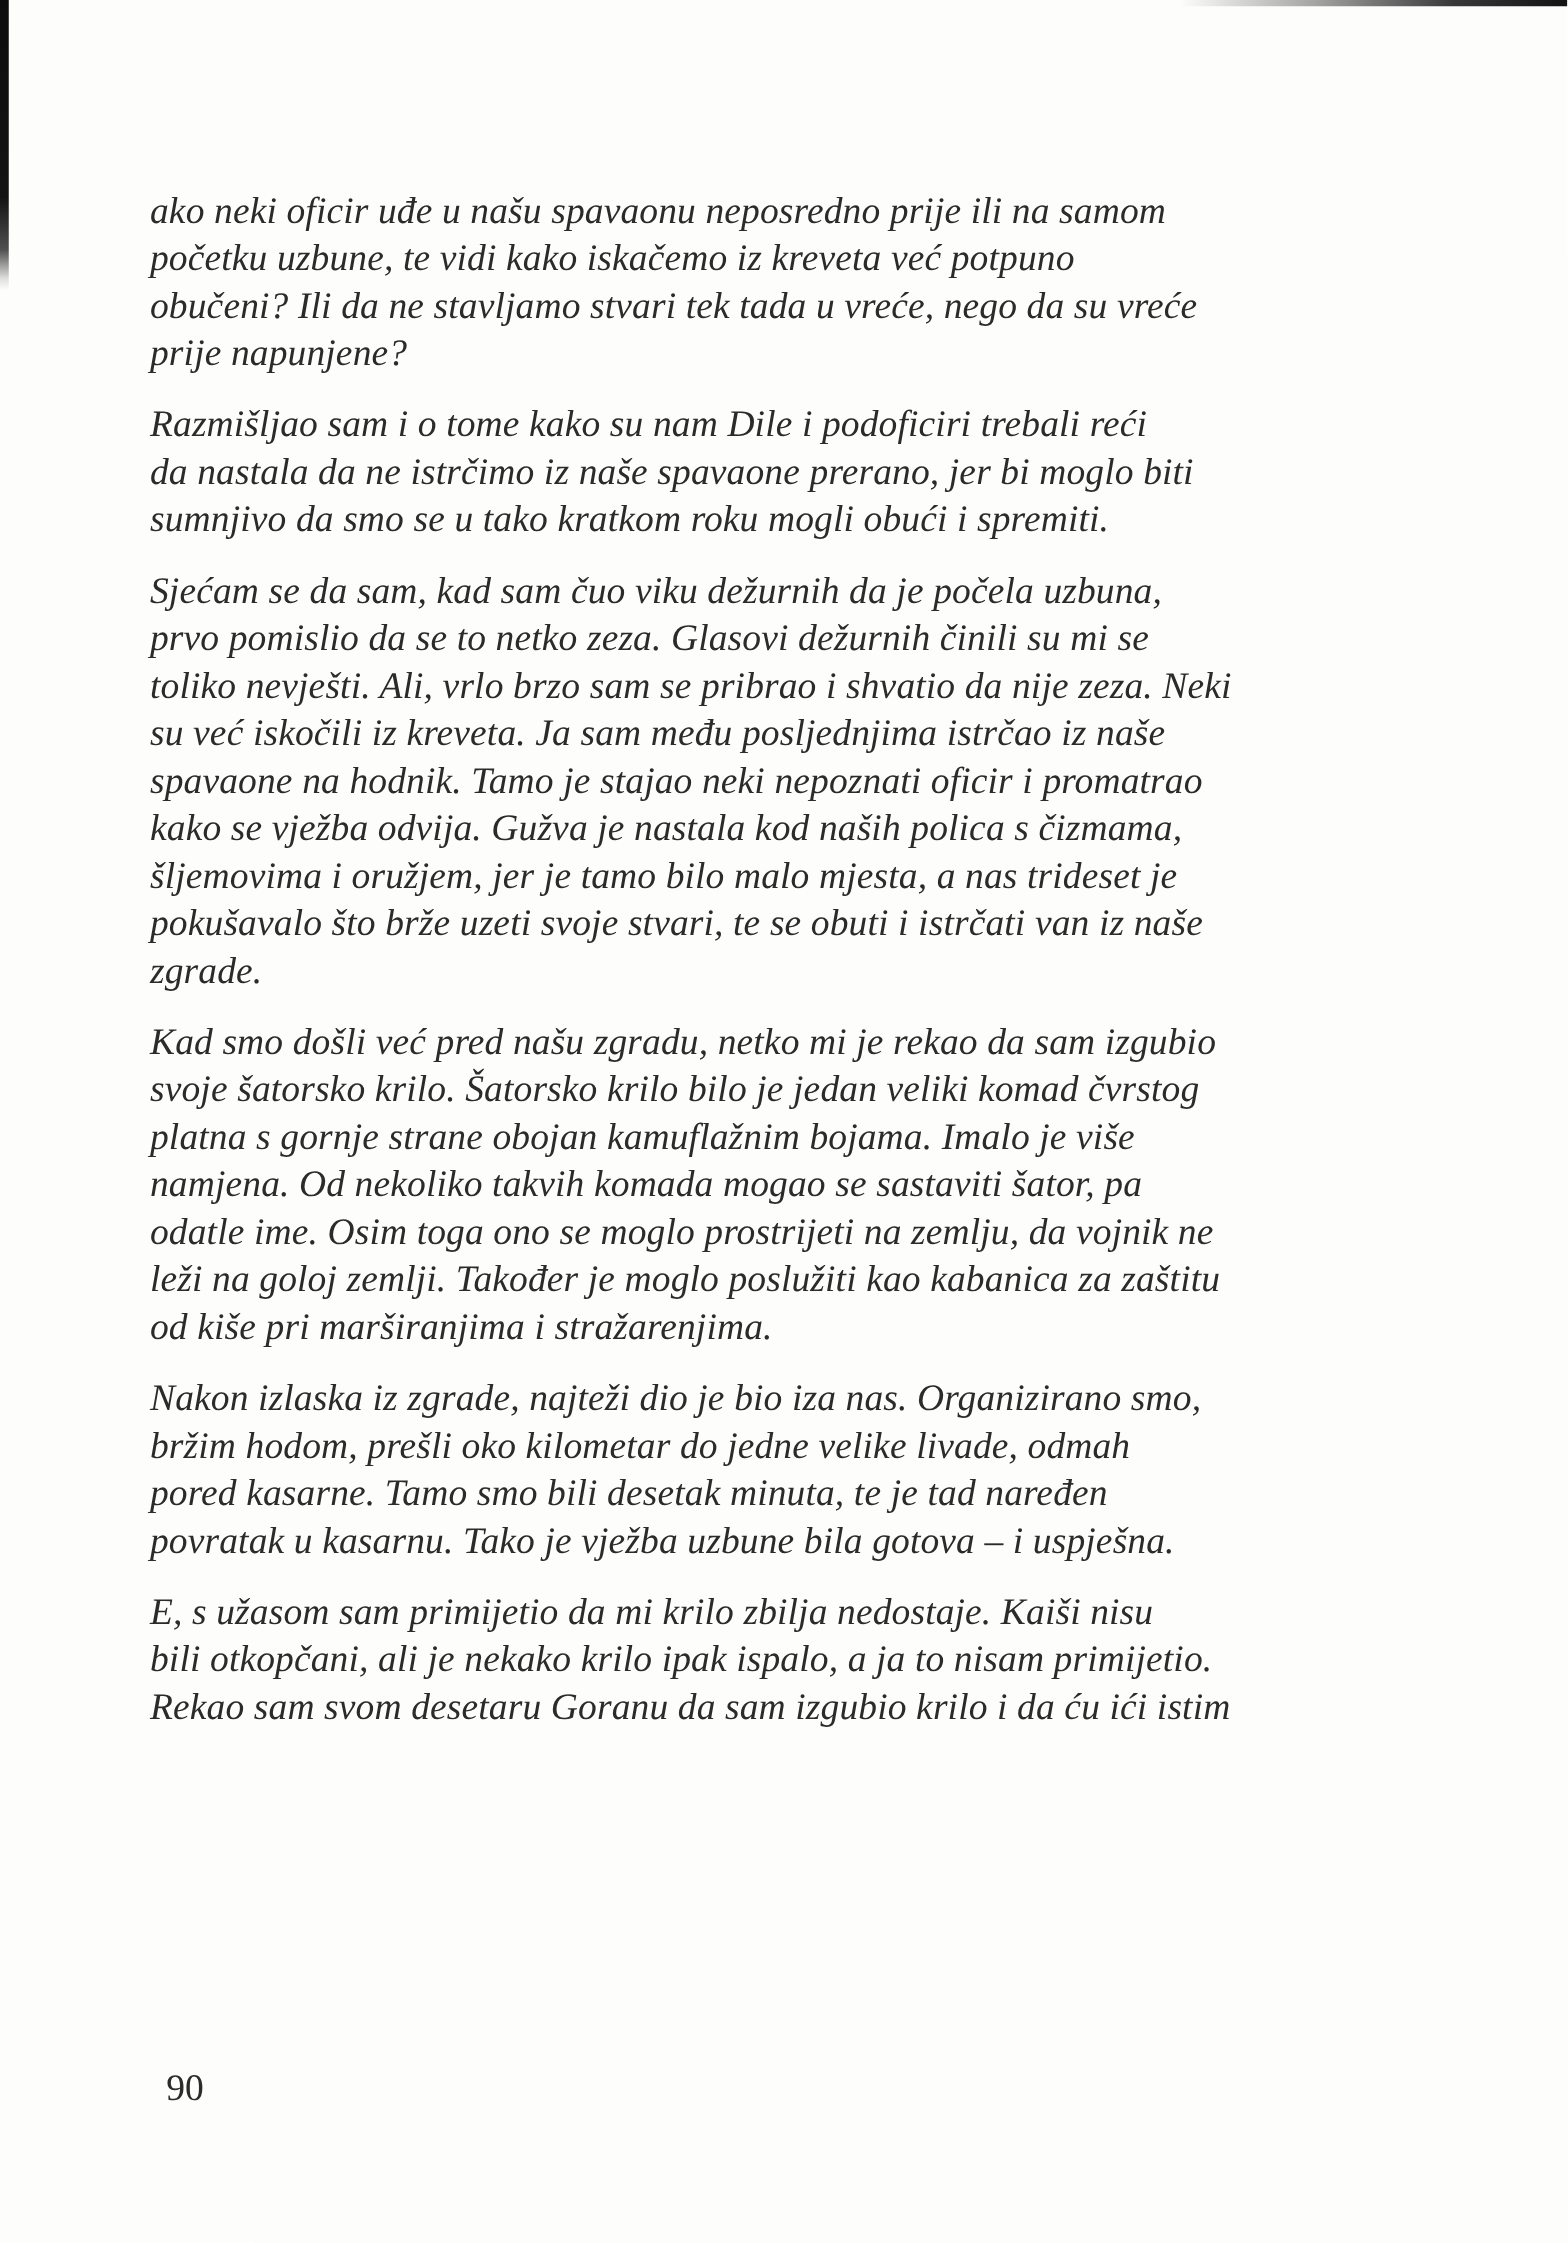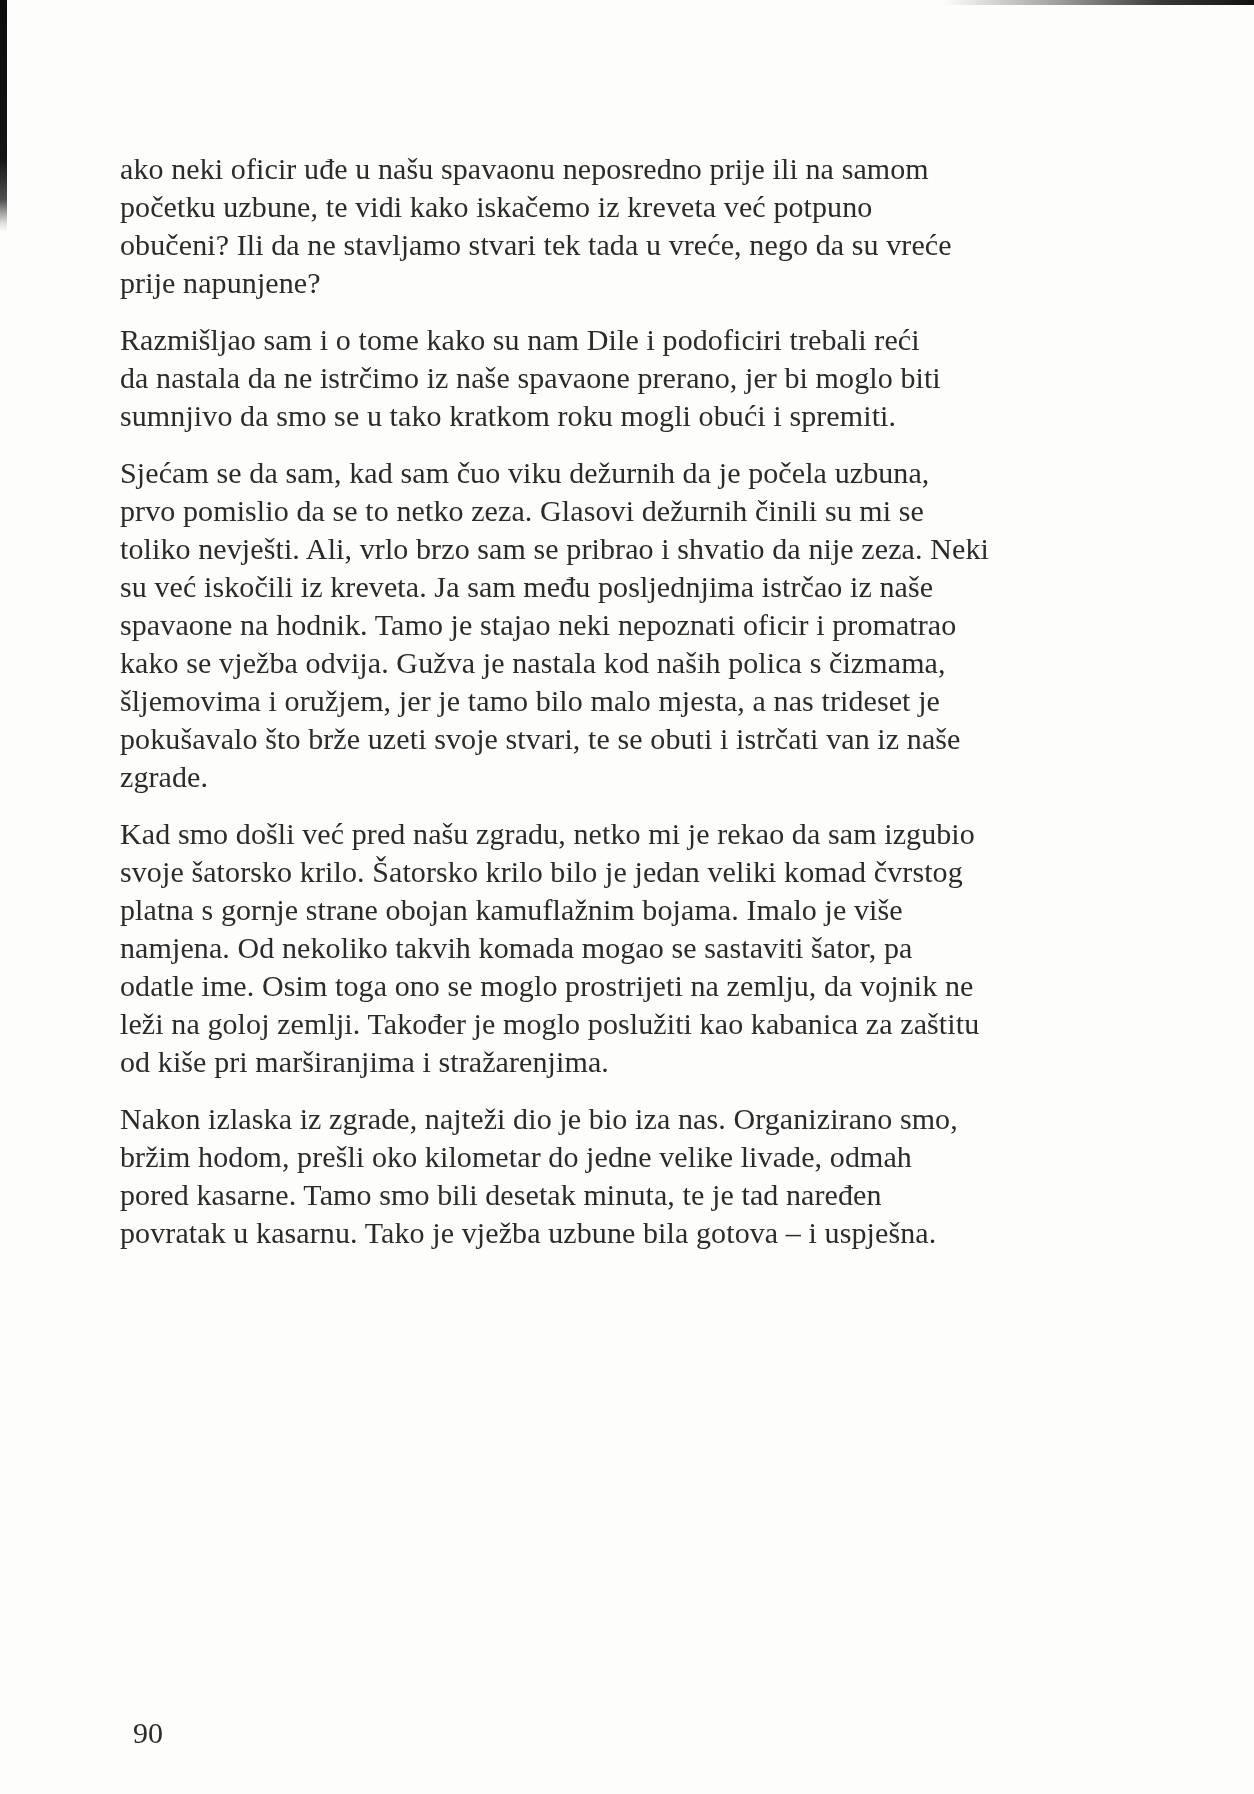--- a/index.html
+++ b/index.html
@@ -48,25 +48,26 @@
     left: 120px;
     top: 150px;
     width: 1010px;
   }
   .para {
     margin: 0 0 19px 0;
     font-size: 30px;
     line-height: 38px;
     white-space: pre-line;
     letter-spacing: 0.1px;
+    font-style: italic;
   }
   .page-number {
     position: absolute;
     left: 133px;
-    top: 1714px;
+    top: 1652px;
     font-size: 30px;
     line-height: 38px;
   }
 </style>
 </head>
 <body>
 
 <div class="page">
   <div class="scan-bar-left"></div>
   <div class="scan-bar-top"></div>
@@ -92,16 +93,19 @@
 svoje šatorsko krilo. Šatorsko krilo bilo je jedan veliki komad čvrstog
 platna s gornje strane obojan kamuflažnim bojama. Imalo je više
 namjena. Od nekoliko takvih komada mogao se sastaviti šator, pa
 odatle ime. Osim toga ono se moglo prostrijeti na zemlju, da vojnik ne
 leži na goloj zemlji. Također je moglo poslužiti kao kabanica za zaštitu
 od kiše pri marširanjima i stražarenjima.</p>
     <p class="para">Nakon izlaska iz zgrade, najteži dio je bio iza nas. Organizirano smo,
 bržim hodom, prešli oko kilometar do jedne velike livade, odmah
 pored kasarne. Tamo smo bili desetak minuta, te je tad naređen
 povratak u kasarnu. Tako je vježba uzbune bila gotova – i uspješna.</p>
+    <p class="para">E, s užasom sam primijetio da mi krilo zbilja nedostaje. Kaiši nisu
+bili otkopčani, ali je nekako krilo ipak ispalo, a ja to nisam primijetio.
+Rekao sam svom desetaru Goranu da sam izgubio krilo i da ću ići istim</p>
   </main>
 
   <div class="page-number">90</div>
 </div>
 
 </body></html>

